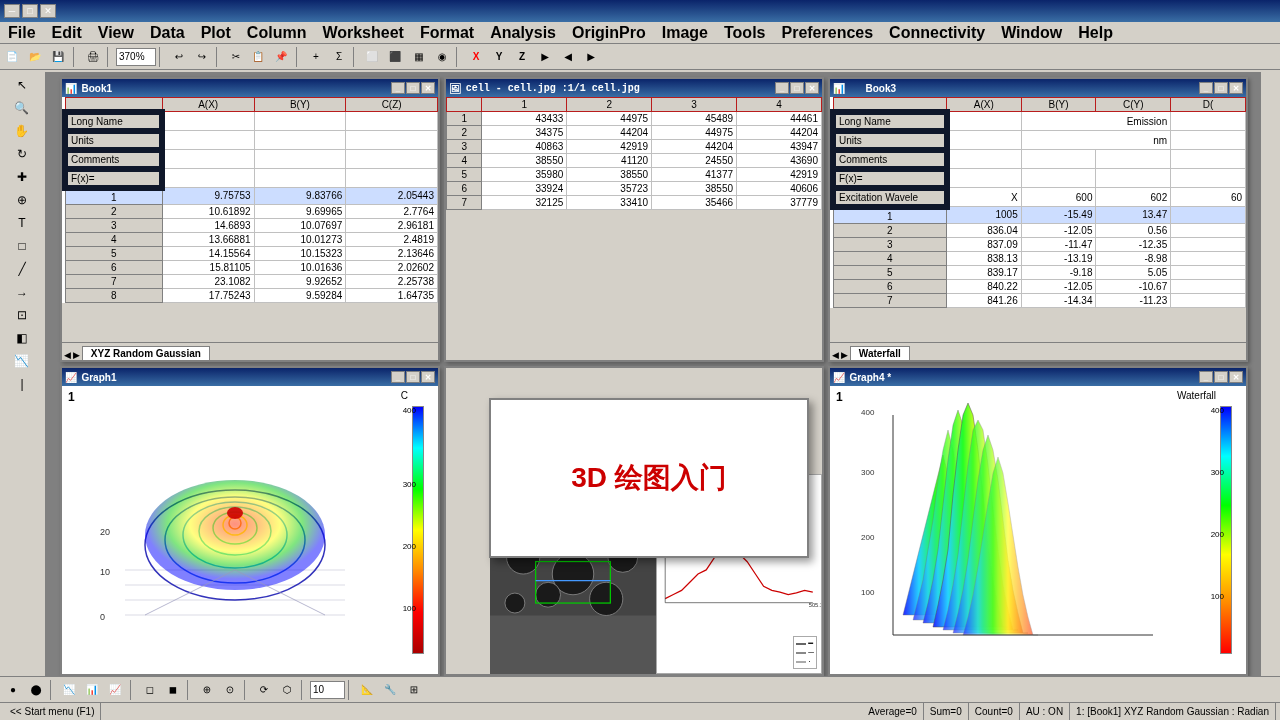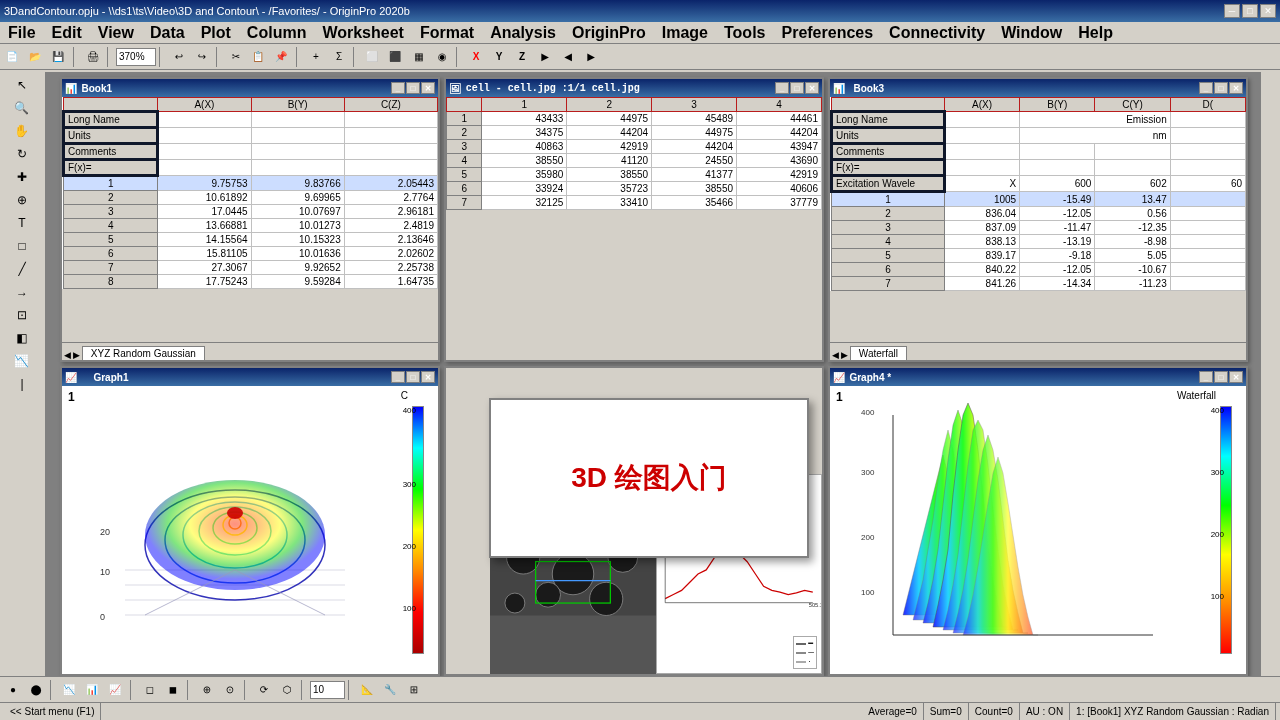--- a/index.html
+++ b/index.html
@@ -118,41 +118,41 @@
       font-weight: bold;
     }
     .mdi-title-btns { display: flex; gap: 1px; }
     .mdi-btn { width: 14px; height: 12px; background: #d4d0c8; border: 1px solid #808080; font-size: 8px; display: flex; align-items: center; justify-content: center; cursor: pointer; }
 
     
     .spreadsheet { background: white; font-size: 10px; border-collapse: collapse; width: 100%; }
     .spreadsheet th { background: #d4d0c8; border: 1px solid #b91c1c; padding: 1px 3px; text-align: center; font-weight: normal; min-width: 60px; }
     .spreadsheet td { border: 1px solid #c0c0c0; padding: 1px 3px; text-align: right; min-width: 60px; }
     .spreadsheet td.row-header { background: #d4d0c8; text-align: center; border: 1px solid #808080; min-width: 25px; }
-    .spreadsheet td.label-cell { background: #d4d0c8; text-align: left; font-weight: normal; border: 3px solid #0f172a; }
+    .spreadsheet td.label-cell { background: #d4d0c8; text-align: left; font-weight: normal; border: 6px solid #0f172a; }
     .spreadsheet tr.selected td { background: #ccddff; }
 
     
     .sheet-tabs {
       height: 18px;
       background: #d4d0c8;
       display: flex;
       align-items: flex-end;
       border-top: 1px solid #808080;
       font-size: 10px;
     }
     .sheet-tab {
       padding: 1px 8px;
       border: 1px solid #808080;
       border-bottom: none;
       background: #d4d0c8;
       cursor: pointer;
       margin-right: 2px;
     }
-    .sheet-tab.active { background: white; font-weight: normal; }
+    .sheet-tab.active { background: white; font-weight: bold; }
 
     
     .graph-area {
       background: white;
       display: flex;
       align-items: center;
       justify-content: center;
       overflow: hidden;
     }
 
@@ -203,21 +203,20 @@
     .popup-text {
       color: #cc0000;
       font-size: 28px;
       font-weight: bold;
     }
   </style>
 </head>
 <body>
 
 <div class="title-bar">
-  <span>3DandContour.opju - \\ds1\ts\Video\3D and Contour\ - /Favorites/ - OriginPro 2020b</span>
   <div class="title-bar-btns">
     <div class="title-btn">─</div>
     <div class="title-btn">□</div>
     <div class="title-btn">✕</div>
   </div>
 </div>
 
 <div class="menu-bar">
   <div class="menu-item">File</div>
   <div class="menu-item">Edit</div>
@@ -371,21 +370,21 @@
               <td>2.05443</td>
             </tr>
           <tr>
               <td class="row-header">2</td>
               <td>10.61892</td>
               <td>9.69965</td>
               <td>2.7764</td>
             </tr>
           <tr>
               <td class="row-header">3</td>
-              <td>17.0445</td>
+              <td>14.6893</td>
               <td>10.07697</td>
               <td>2.96181</td>
             </tr>
           <tr>
               <td class="row-header">4</td>
               <td>13.66881</td>
               <td>10.01273</td>
               <td>2.4819</td>
             </tr>
           <tr>
@@ -395,21 +394,21 @@
               <td>2.13646</td>
             </tr>
           <tr>
               <td class="row-header">6</td>
               <td>15.81105</td>
               <td>10.01636</td>
               <td>2.02602</td>
             </tr>
           <tr>
               <td class="row-header">7</td>
-              <td>27.3067</td>
+              <td>23.1082</td>
               <td>9.92652</td>
               <td>2.25738</td>
             </tr>
           <tr>
               <td class="row-header">8</td>
               <td>17.75243</td>
               <td>9.59284</td>
               <td>1.64735</td>
             </tr>
         </tbody>
@@ -496,21 +495,21 @@
               <td>37779</td>
             </tr>
         </tbody>
       </table>
     </div>
   </div>
 
   <div class="mdi-window" style="left:782px; top:5px; width:420px; height:285px;">
     <div class="mdi-titlebar">
       <span>📊</span>
-      <span style="flex:1;margin-left:8px;">Book3</span>
+      <span style="flex:1;margin-left:20px;">Book3</span>
       <div class="mdi-title-btns">
         <div class="mdi-btn">_</div>
         <div class="mdi-btn">□</div>
         <div class="mdi-btn">✕</div>
       </div>
     </div>
     <div style="overflow:hidden; height:calc(100% - 36px);">
       <table class="spreadsheet">
         <thead>
           <tr>
@@ -612,21 +611,21 @@
         <span style="cursor:pointer;font-size:9px;margin-right:2px;">◀</span>
         <span style="cursor:pointer;font-size:9px;">▶</span>
       </div>
       <div class="sheet-tab active">Waterfall</div>
     </div>
   </div>
 
   <div class="mdi-window" style="left:14px; top:294px; width:380px; height:310px;">
     <div class="mdi-titlebar">
       <span>📈</span>
-      <span style="flex:1;margin-left:16px;">Graph1</span>
+      <span style="flex:1;margin-left:4px;">Graph1</span>
       <div class="mdi-title-btns">
         <div class="mdi-btn">_</div>
         <div class="mdi-btn">□</div>
         <div class="mdi-btn">✕</div>
       </div>
     </div>
     <div class="graph-area" style="height:calc(100% - 18px); position:relative;">
       <div style="position:absolute;top:4px;left:6px;font-size:12px;font-weight:bold;">1</div>
       <div style="position:absolute;top:4px;right:30px;font-size:10px;">C</div>
 

